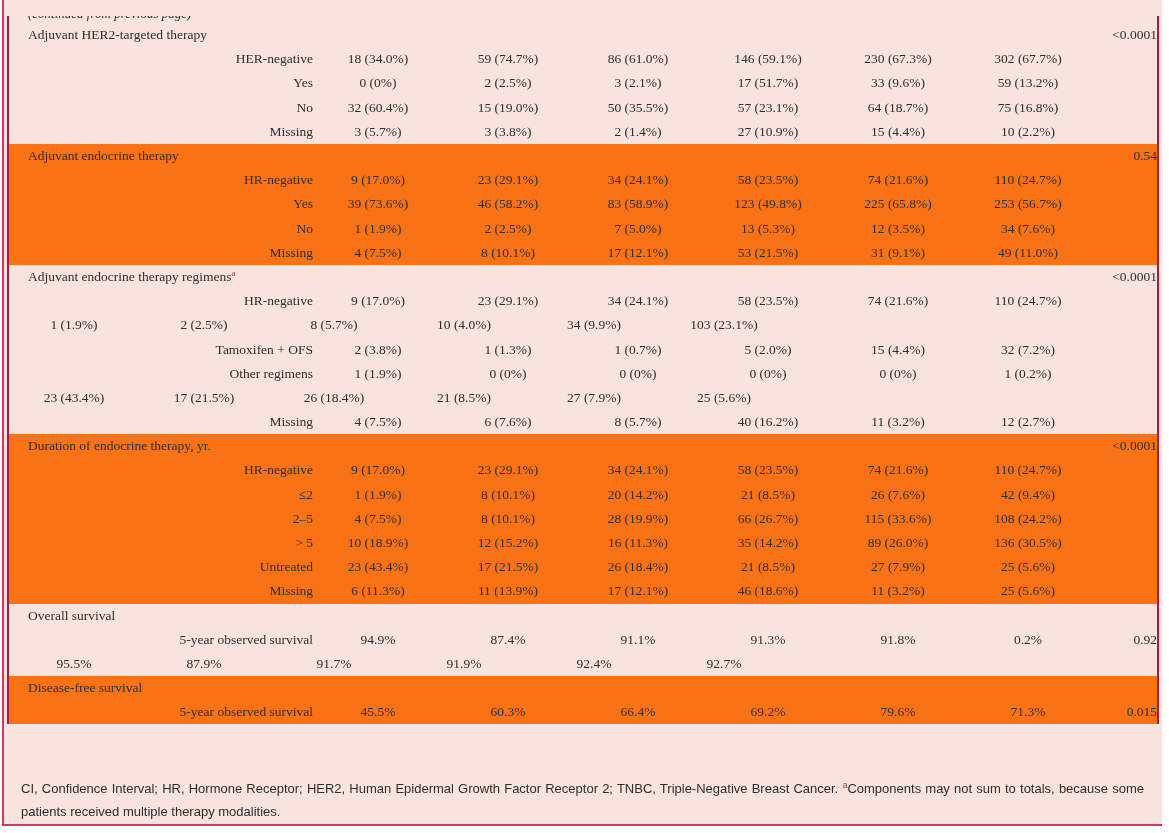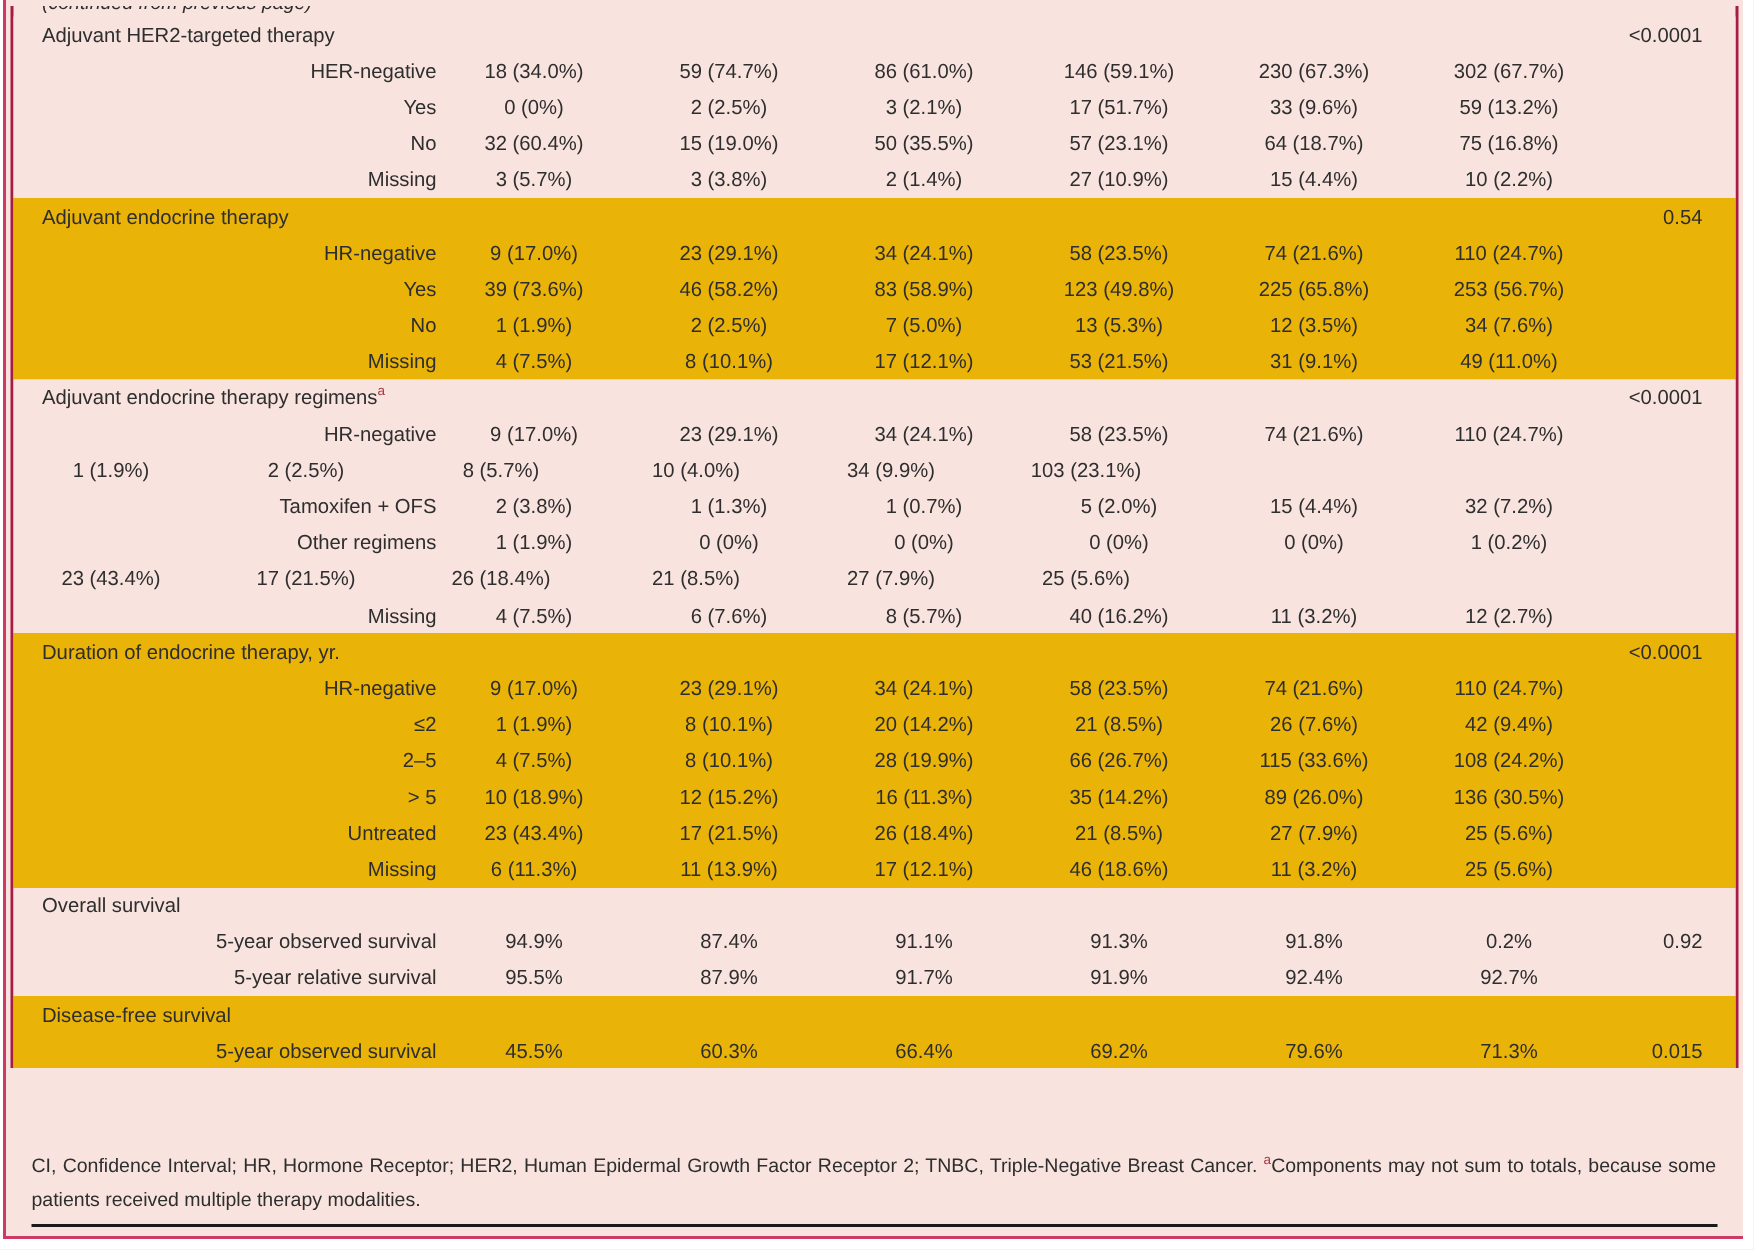--- a/index.html
+++ b/index.html
@@ -9,34 +9,35 @@
   }
   .figure{
     position:absolute;left:2px;top:0;
     width:1158px;height:824px;
     background:#f8e3de;
     border-left:2px solid #ce3a64;
     border-bottom:2px solid #ce3a64;
     overflow:hidden;
   }
   .tbl{
-    margin:4px 3px;
+    margin:16px 3px;
     border-left:2px solid #a51c45;
     border-right:2px solid #a51c45;
+    font-family:Liberation Serif, serif;
   }
   .continued{height:7px;overflow:hidden;position:relative;font-size:13px;font-style:italic;color:#2e2e2e;}
   .continued span{position:absolute;left:19px;top:-10px;}
   .row{display:flex;align-items:center;height:24.2px;font-size:13.5px;}
   .sec-pink{background:#f8e3de;}
-  .sec-white{background:#eab308;}
+  .sec-white{background:#f97316;}
   .lbl{flex:1;padding-left:19px;white-space:nowrap;}
   .lbl.sub{padding-left:17px;text-align:right;}
   .lbl sup{font-size:9px;color:#a8373e;vertical-align:super;line-height:0;}
   .cell{width:130px;flex:none;text-align:center;white-space:nowrap;}
-  .pcell{width:64px;flex:none;text-align:right;padding-right:22px;white-space:nowrap;}
+  .pcell{width:64px;flex:none;text-align:right;white-space:nowrap;}
   .foot{padding:9px 18px 0 17px;font-size:13px;line-height:23px;text-align:justify;margin-top:44px;}
   .foot sup{font-size:9px;color:#a8373e;vertical-align:super;line-height:0;}
   .rule{height:2px;background:#1a1a1a;margin:5px 17px 0 17px;}
   .caption{padding:9px 0 0 27px;font-size:13.5px;font-weight:bold;}
   .caption .cap-label{font-style:italic;}
 </style>
 </head>
 <body>
 
 <div class="figure">
@@ -307,21 +308,20 @@
           <div class="lbl sub">5-year observed survival</div>
           <div class="cell">94.9%</div>
           <div class="cell">87.4%</div>
           <div class="cell">91.1%</div>
           <div class="cell">91.3%</div>
           <div class="cell">91.8%</div>
           <div class="cell">0.2%</div>
           <div class="pcell">0.92</div>
         </div>
         <div class="row">
-          <div class="lbl sub">5-year relative survival</div>
           <div class="cell">95.5%</div>
           <div class="cell">87.9%</div>
           <div class="cell">91.7%</div>
           <div class="cell">91.9%</div>
           <div class="cell">92.4%</div>
           <div class="cell">92.7%</div>
           <div class="pcell"></div>
         </div>
       </div>
       <div class="section sec-white">

